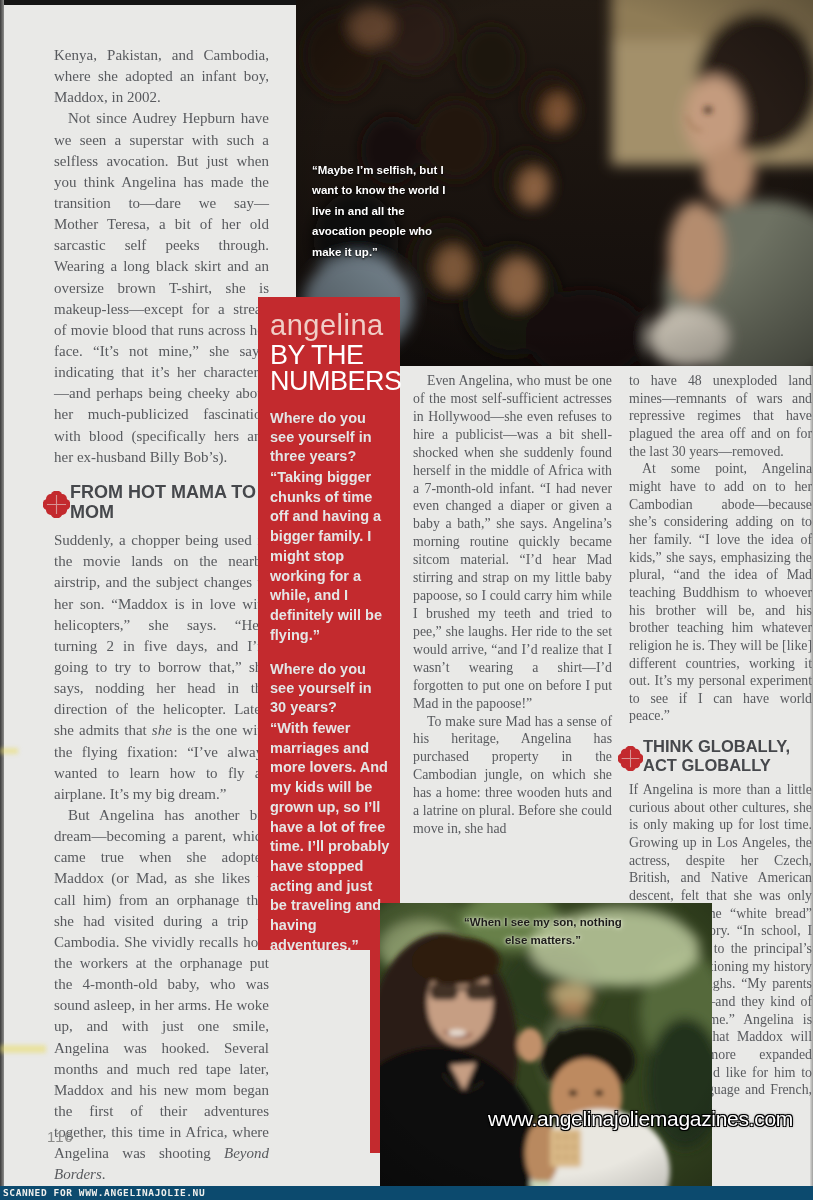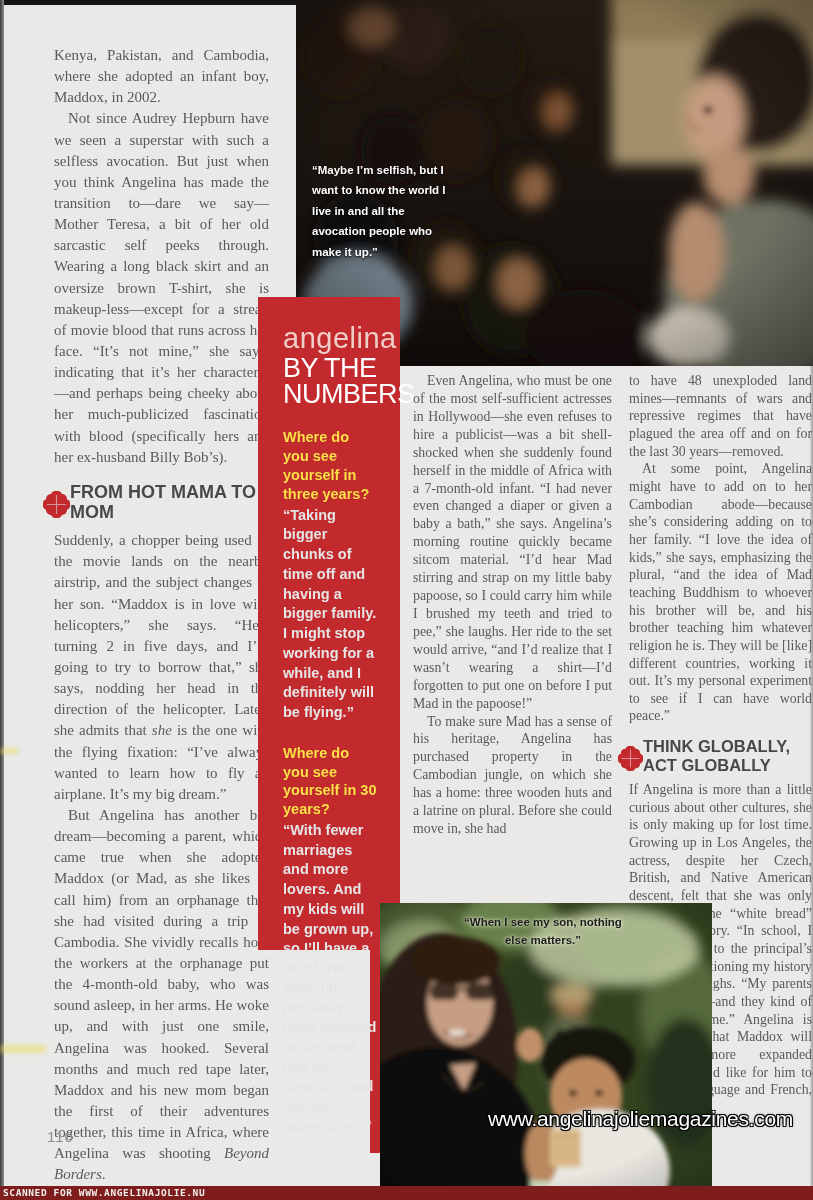--- a/index.html
+++ b/index.html
@@ -40,26 +40,26 @@
   }
   .col-left .sec-heading{font-size:18px;line-height:1.12;margin:14px 0 8px -4px;}
   .col-right .sec-heading{font-size:16.5px;line-height:1.12;margin:12px 0 7px -4px;}
   .flower{flex:0 0 auto;}
 
   
   .sidebar{
     position:absolute;left:258px;top:297px;width:142px;height:653px;
     background:#c32a2e;z-index:3;color:#fff;
     font-family:"Liberation Sans",sans-serif;
-    padding:13px;box-sizing:border-box;
+    padding:0;box-sizing:border-box;
   }
   .sidebar-inner{padding:14px 10px 0 12px;}
   .sb-kicker{font-size:29px;line-height:1.0;color:#f0cdc6;font-weight:normal;letter-spacing:.5px;}
   .sb-title{font-size:27px;line-height:.97;color:#fff;font-weight:normal;letter-spacing:-.5px;margin-top:2px;}
-  .sb-q{font-size:14.5px;font-weight:bold;line-height:1.3;color:#fde047;margin-top:21px;text-shadow:0 0 1px rgba(80,20,20,.25);}
+  .sb-q{font-size:14.5px;font-weight:bold;line-height:1.3;color:#e5e5e5;margin-top:15px;text-shadow:0 0 1px rgba(80,20,20,.25);}
   .sb-a{font-size:14.5px;font-weight:bold;line-height:1.36;color:#e5e5e5;margin-top:2px;}
 
   
   .red-strip{position:absolute;left:370px;top:895px;width:10px;height:258px;background:#c32a2e;z-index:2;}
   .bottom-photo{position:absolute;left:380px;top:903px;width:332px;height:284px;z-index:3;overflow:hidden;background:#2c3a22;}
   .bottom-photo-quote{
     position:absolute;left:74px;top:10px;width:178px;text-align:center;
     font-family:"Liberation Sans",sans-serif;font-weight:bold;
     font-size:11.5px;line-height:1.6;color:#1d1c1a;
     text-shadow:0 0 3px rgba(235,240,220,.95), 0 0 6px rgba(235,240,220,.8);
@@ -68,21 +68,21 @@
   .page-number{
     position:absolute;left:47px;top:1128px;z-index:3;
     font-family:"Liberation Sans",sans-serif;font-size:15px;color:#8b8b89;letter-spacing:1px;
   }
   .watermark{
     position:absolute;left:488px;top:1107px;z-index:5;
     font-family:"Liberation Sans",sans-serif;font-size:21px;color:#fff;letter-spacing:-.3px;
     text-shadow:-1px -1px 0 #000,1px -1px 0 #000,-1px 1px 0 #000,1px 1px 0 #000,0 0 3px #000;
   }
   .bottom-bar{
-    position:absolute;left:0;top:1186px;width:813px;height:14px;background:#7f1d1d;z-index:6;
+    position:absolute;left:0;top:1186px;width:813px;height:14px;background:#0c4a6e;z-index:6;
   }
   .scan-credit{
     font-family:"DejaVu Sans Mono",monospace;font-size:9.5px;font-weight:bold;
     color:#efefec;letter-spacing:.6px;line-height:14px;padding-left:3px;
   }
   em{font-style:italic;}
 </style>
 </head>
 <body>
 

